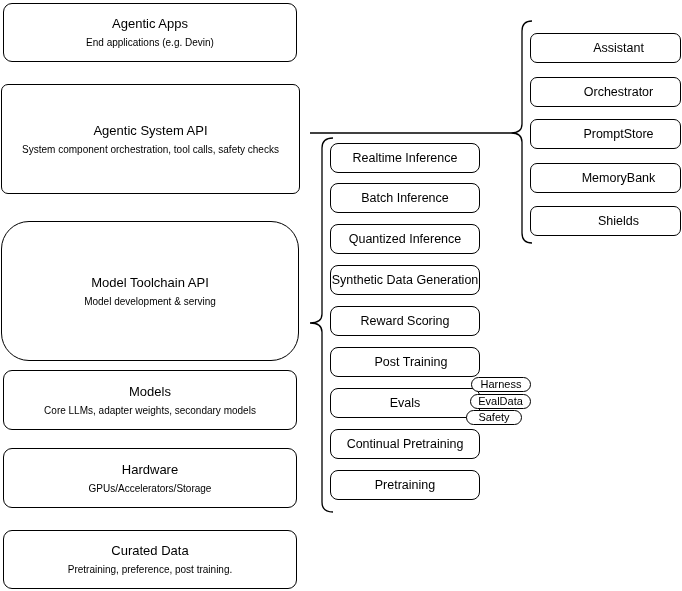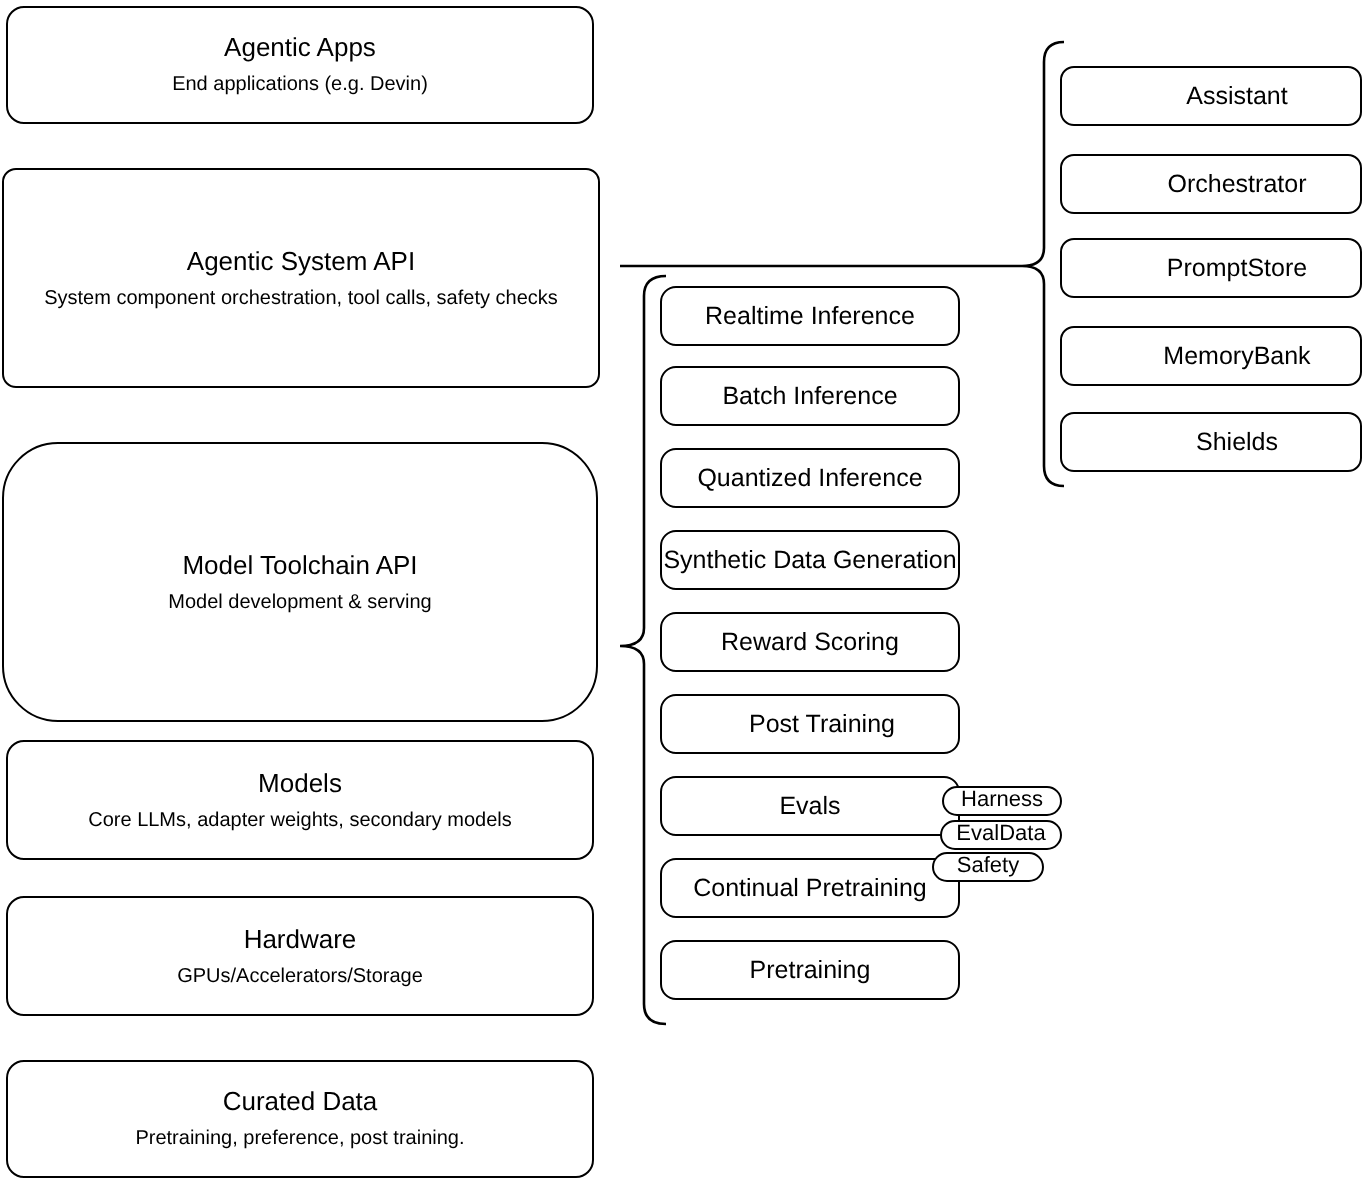--- a/index.html
+++ b/index.html
@@ -48,21 +48,20 @@
     position: absolute;
     box-sizing: border-box;
     background: #ffffff;
     border: 1.3px solid #000000;
     border-radius: 8px;
     display: flex;
     align-items: center;
     justify-content: center;
     font-size: 11px;
     line-height: 1;
-    margin-top: 16px;
   }
 </style>
 </head>
 <body>
 
 <div class="canvas">
 
   <svg class="connector-layer" viewBox="0 0 682 591" xmlns="http://www.w3.org/2000/svg">
     <path d="M 310 133 L 511 133" fill="none" stroke="#000000" stroke-width="1.3"></path>
     <path d="M 532 21 Q 522 21 522 31 L 522 124 Q 522 133 511 133 Q 522 133 522 142 L 522 233 Q 522 243 532 243" fill="none" stroke="#000000" stroke-width="1.3"></path>

